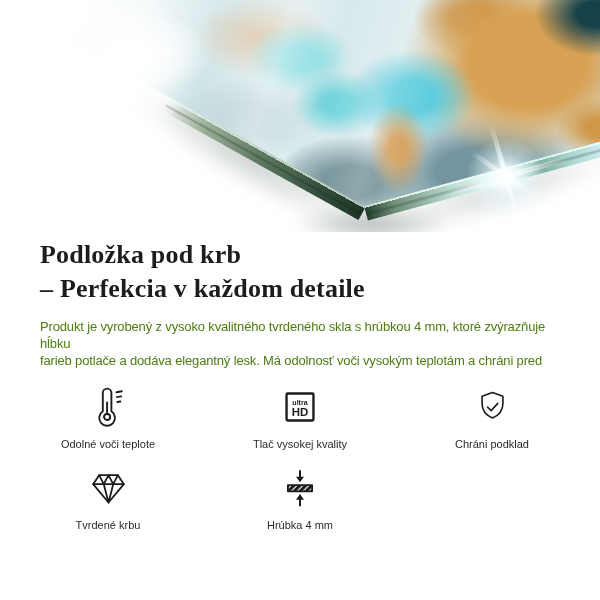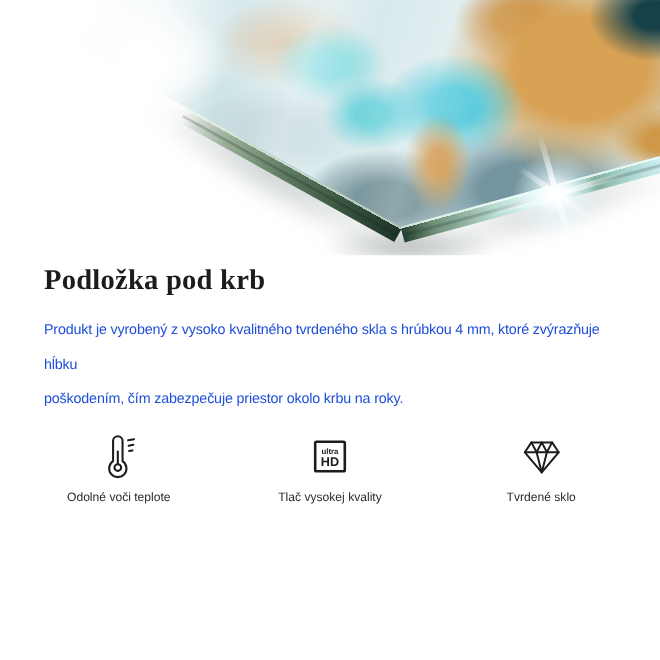--- a/index.html
+++ b/index.html
@@ -62,21 +62,21 @@
     background:radial-gradient(circle,rgba(255,255,255,.98) 8%,rgba(235,252,255,.55) 35%,rgba(255,255,255,0) 70%);}
 
   .fade-tl{position:absolute;left:0;top:0;width:340px;height:190px;
     background:
       radial-gradient(circle at 128px 62px,rgba(255,255,255,.95) 18px,rgba(255,255,255,0) 72px),
       radial-gradient(ellipse 300px 210px at 0% 0%,#fff 28%,rgba(255,255,255,.75) 48%,rgba(255,255,255,0) 72%);}
 
   
   .title{margin:6px 0 0 40px;font-family:"Liberation Serif","DejaVu Serif",serif;
     font-size:26px;line-height:34px;color:#1c1c1c;letter-spacing:.2px;}
-  .desc{margin:12px 40px 0 40px;font-size:13px;line-height:31px;color:#1d4ed8;letter-spacing:-.15px;}
+  .desc{margin:12px 40px 0 40px;font-size:13px;line-height:17px;color:#4d7c0f;letter-spacing:-.15px;}
 
   
   .features{display:grid;grid-template-columns:repeat(3,1fr);row-gap:13px;
     padding:0 12px;margin-top:13px;}
   .feature{display:flex;flex-direction:column;align-items:center;}
   .icon-wrap{height:50px;display:flex;align-items:center;justify-content:center;}
   .feature-label{margin-top:6px;font-size:11px;color:#2a2a2a;text-align:center;}
   svg.icn{stroke:#1c1c1c;fill:none;stroke-width:2.1;stroke-linecap:round;stroke-linejoin:round;}
   svg.icn text{stroke:none;fill:#1c1c1c;font-family:"Liberation Sans",sans-serif;font-weight:bold;}
 </style>
@@ -101,25 +101,26 @@
         <div class="ray r2"></div>
         <div class="ray r3"></div>
       <div class="glow"></div>
     </div>
 
     <div class="fade-tl"></div>
   </div>
 
   <h1 class="title">
     <span style="display:block">Podložka pod krb</span>
+    <span style="display:block">– Perfekcia v každom detaile</span>
   </h1>
 
   <div class="desc">
     <div>Produkt je vyrobený z vysoko kvalitného tvrdeného skla s hrúbkou 4 mm, ktoré zvýrazňuje hĺbku</div>
-    <div>poškodením, čím zabezpečuje priestor okolo krbu na roky.</div>
+    <div>farieb potlače a dodáva elegantný lesk. Má odolnosť voči vysokým teplotám a chráni pred</div>
   </div>
 
   <div class="features">
 
     <div class="feature">
       <div class="icon-wrap">
         <svg class="icn" width="34" height="44" viewBox="0 0 38 48">
           <path d="M13.2 28.8V8.2a4.8 4.8 0 0 1 9.6 0v20.6a8.8 8.8 0 1 1-9.6 0Z"></path>
           <circle cx="18" cy="35.2" r="3.4"></circle>
           <path d="M18 31.8V19"></path>
@@ -133,29 +134,55 @@
       <div class="icon-wrap">
         <svg class="icn" width="38" height="38" viewBox="0 0 48 48">
           <rect x="7" y="7" width="34" height="34" rx="1.5" stroke-width="3"></rect>
           <text x="24" y="21" font-size="9" text-anchor="middle">ultra</text>
           <text x="24" y="35" font-size="14.5" text-anchor="middle">HD</text>
         </svg>
       </div>
       <div class="feature-label">Tlač vysokej kvality</div>
     </div>
 
+    <div class="feature">
+      <div class="icon-wrap">
+        <svg class="icn" width="37" height="37" viewBox="0 0 48 48">
+          <path d="M24 4.5 37.5 9.3v9.4c0 9.3-5.7 15.6-13.5 18.8C16.2 34.3 10.5 28 10.5 18.7V9.3Z"></path>
+          <path d="M17.6 23.4l4.7 4.7 8.5-9.5"></path>
+        </svg>
+      </div>
+      <div class="feature-label">Chráni podklad</div>
+    </div>
 
     <div class="feature">
       <div class="icon-wrap">
         <svg class="icn" width="41" height="38" viewBox="0 0 48 44">
           <path d="M13 7h22l7 10.5L24 39 6 17.5Z"></path>
           <path d="M6 17.5h36"></path>
           <path d="M13 7l5.5 10.5L24 7l5.5 10.5L35 7"></path>
           <path d="M18.5 17.5 24 39l5.5-21.5"></path>
         </svg>
       </div>
-      <div class="feature-label">Tvrdené sklo</div>
+      <div class="feature-label">Tvrdené krbu</div>
     </div>
 
 
+    <div class="feature">
+      <div class="icon-wrap">
+        <svg class="icn" width="40" height="42" viewBox="0 0 48 48">
+          <defs>
+            <pattern id="hatch" width="5" height="5" patternUnits="userSpaceOnUse" patternTransform="rotate(45)">
+              <rect width="2.6" height="5" fill="#1c1c1c"></rect>
+            </pattern>
+          </defs>
+          <path d="M24 3.5V11" stroke-width="2.4"></path>
+          <polygon points="19.2,10.5 28.8,10.5 24,17.2" fill="#1c1c1c" stroke="none"></polygon>
+          <rect x="9.5" y="20.5" width="29" height="7.5" fill="url(#hatch)" stroke-width="2.2"></rect>
+          <path d="M24 45v-7.5" stroke-width="2.4"></path>
+          <polygon points="19.2,38 28.8,38 24,31.3" fill="#1c1c1c" stroke="none"></polygon>
+        </svg>
+      </div>
+      <div class="feature-label">Hrúbka 4 mm</div>
+    </div>
 
   </div>
 </div>
 
 </body></html>

